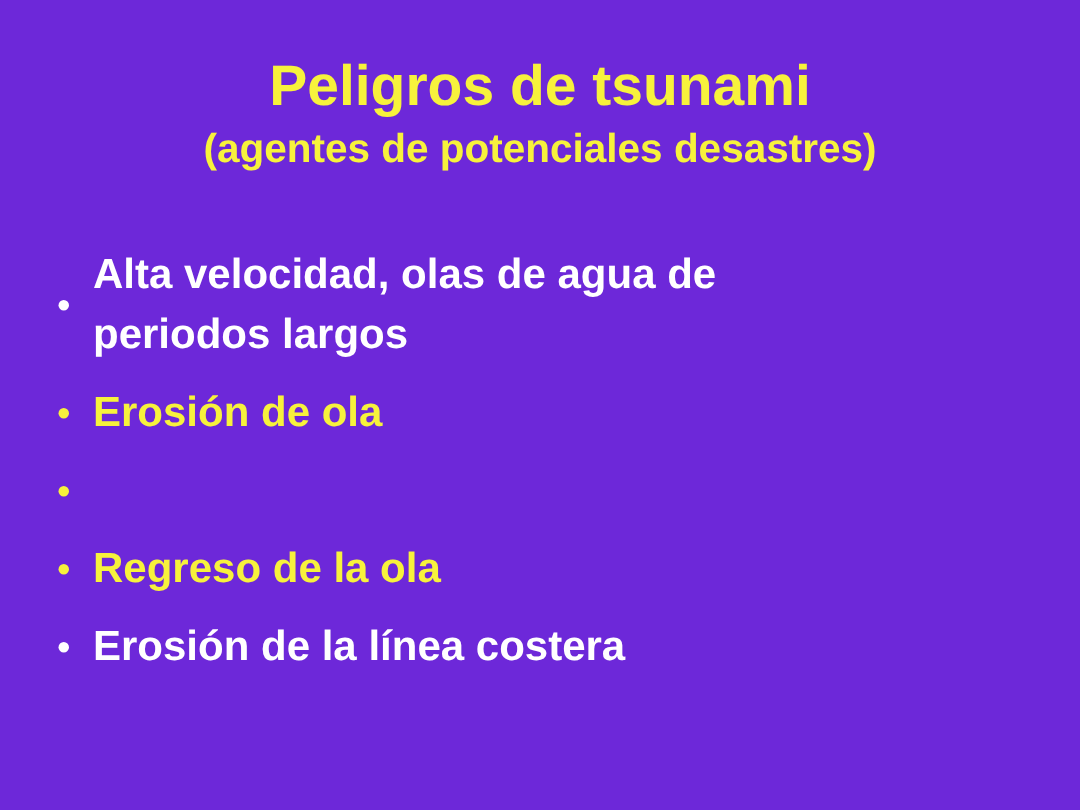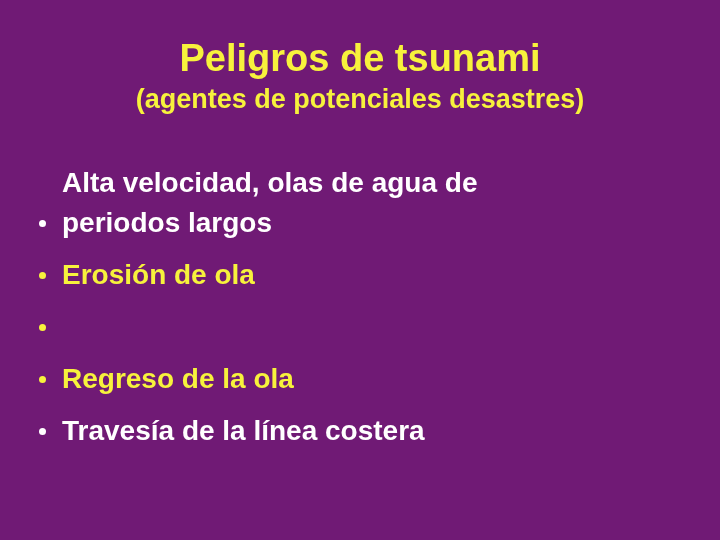--- a/index.html
+++ b/index.html
@@ -9,21 +9,21 @@
   body {
     width: 720px;
     height: 540px;
     overflow: hidden;
     font-family: "Liberation Sans", sans-serif;
   }
   #slide {
     position: relative;
     width: 720px;
     height: 540px;
-    background: #701a75;
+    background: #6d28d9;
     overflow: hidden;
   }
 
   
   #title-block {
     position: absolute;
     left: 0;
     top: 36px;
     width: 720px;
     text-align: center;
@@ -52,21 +52,21 @@
 
   
   #bullet-list {
     position: absolute;
     left: 22px;
     top: 163px;
     width: 600px;
   }
   .bullet-row {
     display: flex;
-    align-items: flex-end;
+    align-items: center;
     margin-bottom: 12px;
   }
   .bullet-marker {
     flex: 0 0 auto;
     width: 40px;
     font-size: 28px;
     line-height: 40px;
     text-align: center;
     font-family: "Liberation Sans", sans-serif;
   }
@@ -117,17 +117,17 @@
       <span class="bullet-marker c-yellow"></span>
     </div>
 
     <div class="bullet-row">
       <span class="bullet-marker c-yellow"></span>
       <span class="bullet-text c-yellow">Regreso de la ola</span>
     </div>
 
     <div class="bullet-row">
       <span class="bullet-marker c-white"></span>
-      <span class="bullet-text c-white">Travesía de la línea costera</span>
+      <span class="bullet-text c-white">Erosión de la línea costera</span>
     </div>
 
   </div>
 </div>
 
 </body></html>

